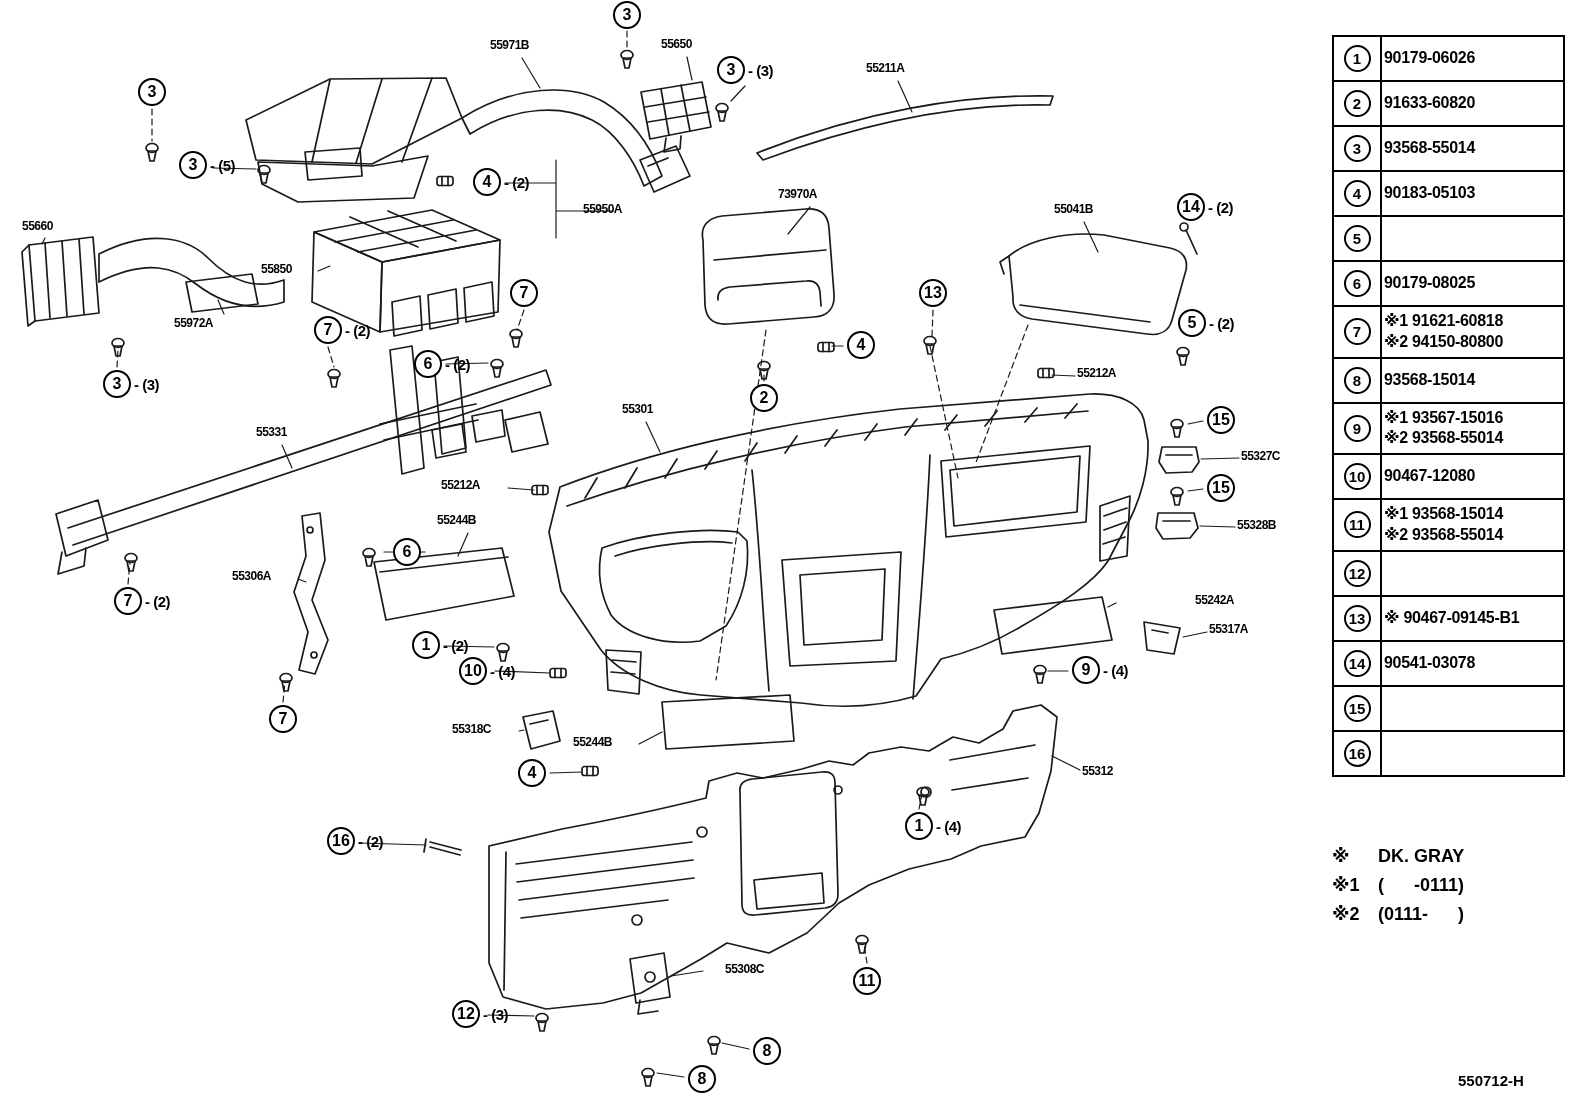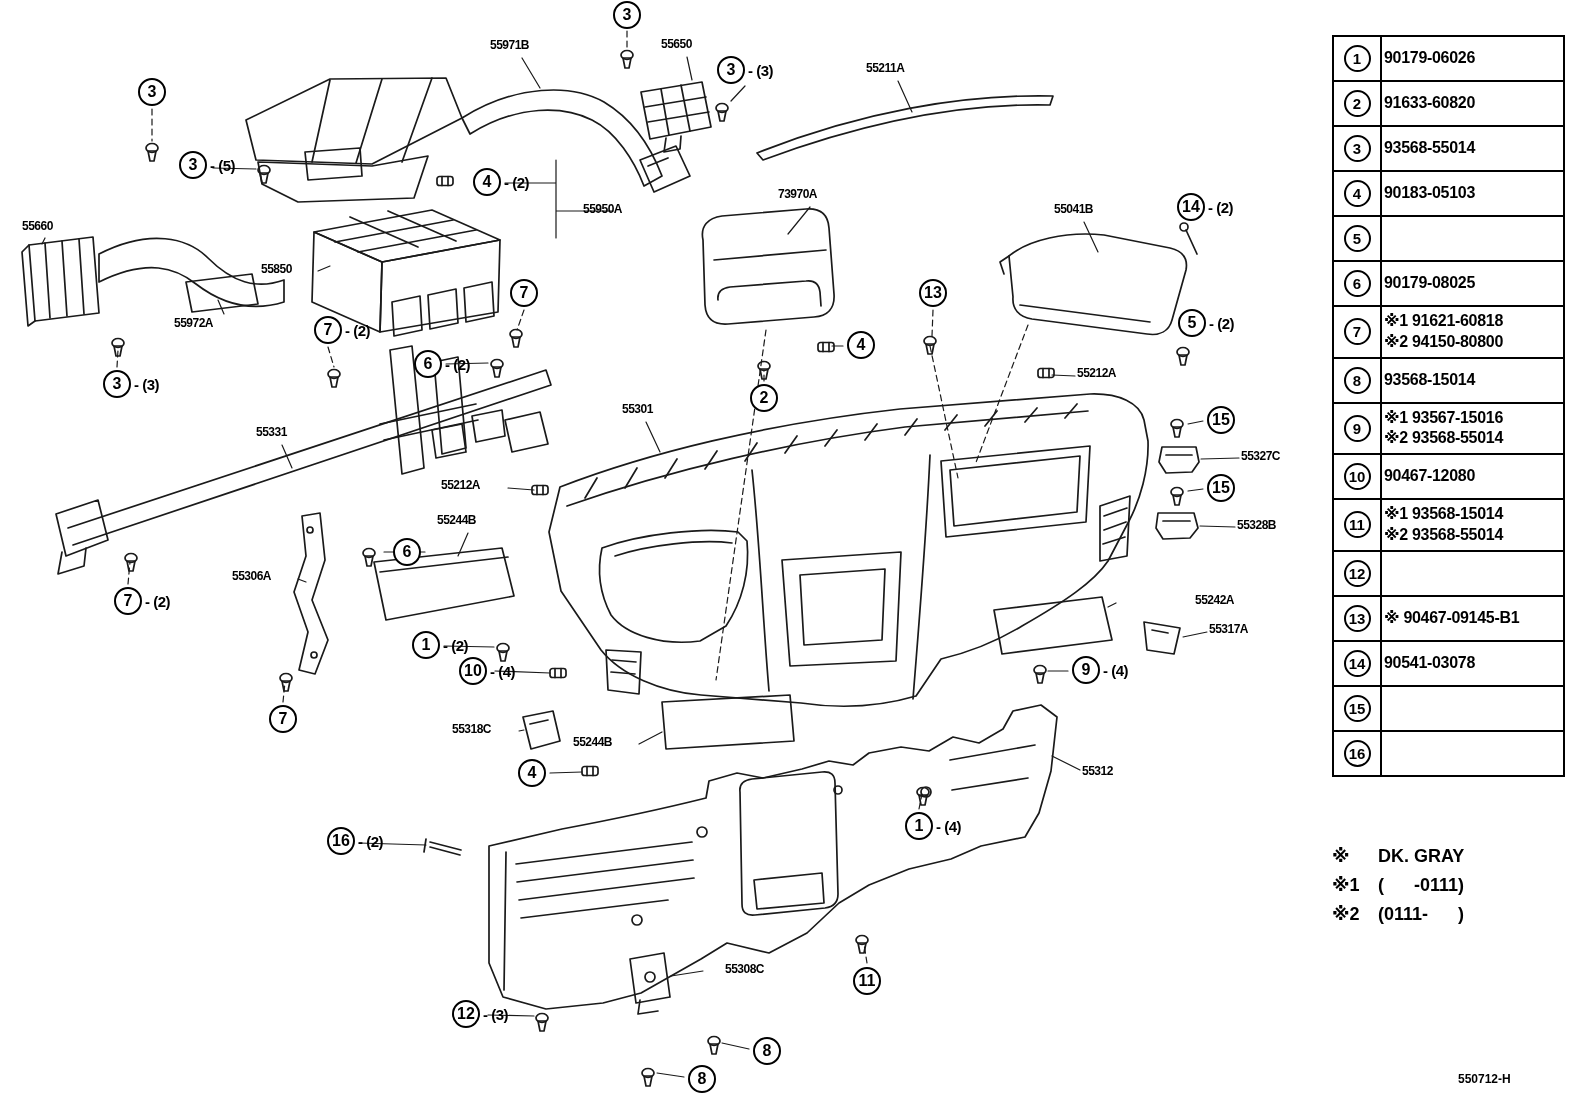--- a/index.html
+++ b/index.html
@@ -17,21 +17,21 @@
   .pt-row{display:flex;border-bottom:2px solid #000;min-height:43px;align-items:stretch;}
   .pt-row:last-child{border-bottom:none;}
   .pt-ref{width:46px;border-right:2px solid #000;display:flex;align-items:center;justify-content:center;flex:none;}
   .circ{width:27px;height:27px;border:2px solid #000;border-radius:50%;display:flex;align-items:center;justify-content:center;font-weight:bold;font-size:15px;box-sizing:border-box;background:#fff;}
   .pt-part{flex:1;display:flex;flex-direction:column;justify-content:center;text-align:left;font-weight:bold;font-size:16px;line-height:1.3;padding:4px 2px;letter-spacing:-0.3px;}
   
   .legend{position:absolute;left:1332px;top:845px;font-weight:bold;font-size:18px;}
   .legend-row{white-space:pre;margin-bottom:7px;}
   .legend-sym{display:inline-block;min-width:46px;}
   
-  .drawing-number{position:absolute;left:1458px;top:1072px;font-weight:bold;font-size:12px;letter-spacing:0;}
+  .drawing-number{position:absolute;left:1458px;top:1072px;font-weight:bold;font-size:15px;letter-spacing:0;}
 </style>
 </head>
 <body>
 
 <div id="canvas">
 
   <svg id="art" width="1592" height="1099" viewBox="0 0 1592 1099" fill="none" stroke="#1a1a1a" stroke-width="1.7" stroke-linejoin="round" stroke-linecap="round">
     <defs>
       <g id="screw">
         <ellipse cx="0" cy="0" rx="6" ry="4.5"></ellipse>

